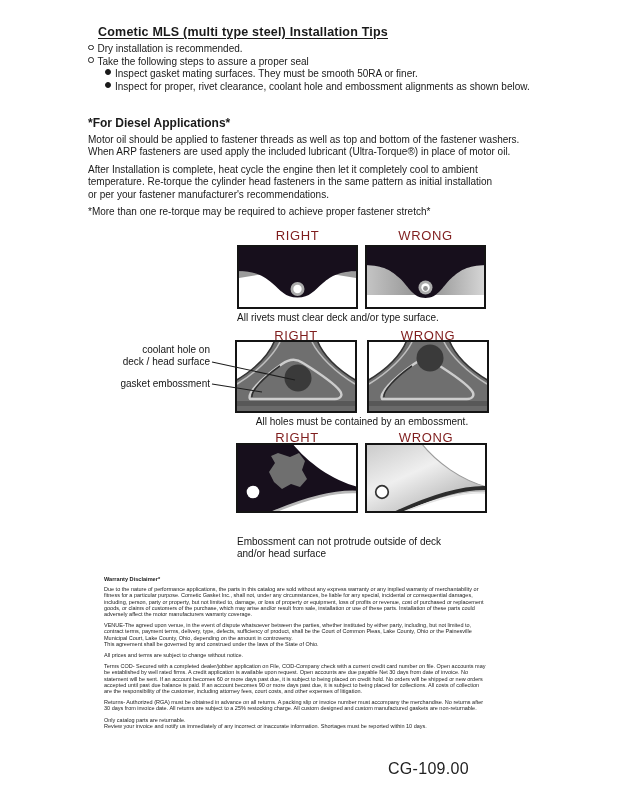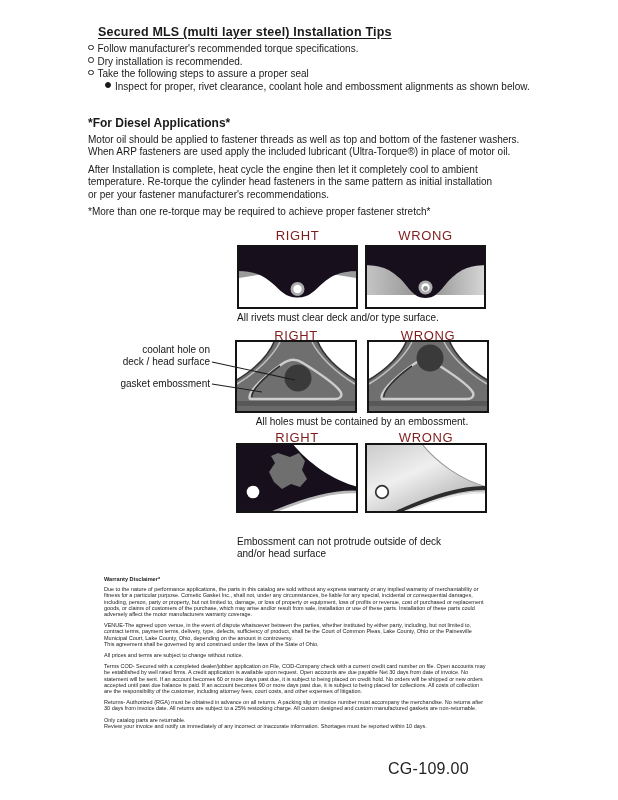--- a/index.html
+++ b/index.html
@@ -41,34 +41,34 @@
   .legal .lh{font-weight:bold;margin:0 0 4px 0;font-size:5.6px;}
   .legal p{margin:0 0 5px 0;}
 
   .code{left:388px;top:760px;font-size:16px;letter-spacing:.3px;color:#222;}
 </style>
 </head>
 <body>
 
 <div class="page">
 
-  <div class="abs title">Secured MLS (multi layer steel) Installation Tips</div>
+  <div class="abs title">Cometic MLS (multi type steel) Installation Tips</div>
 
   <div class="abs tips">
     <div class="tip">
         <span class="dot"></span>
-        <span>Follow manufacturer's recommended torque specifications.</span>
+        <span>Dry installation is recommended.</span>
       </div>
     <div class="tip">
         <span class="dot"></span>
-        <span>Dry installation is recommended.</span>
-      </div>
-    <div class="tip">
-        <span class="dot"></span>
         <span>Take the following steps to assure a proper seal</span>
+      </div>
+    <div class="tip sub">
+        <span class="dot"></span>
+        <span>Inspect gasket mating surfaces.  They must be smooth 50RA or finer.</span>
       </div>
     <div class="tip sub">
         <span class="dot"></span>
         <span>Inspect for proper, rivet clearance, coolant hole and embossment alignments as shown below.</span>
       </div>
   </div>
 
   <div class="abs h2">*For Diesel Applications*</div>
   <div class="abs para p1 preline">Motor oil should be applied to fastener threads as well as top and bottom of the fastener washers.
 When ARP fasteners are used apply the included lubricant (Ultra-Torque®) in place of motor oil.</div>

